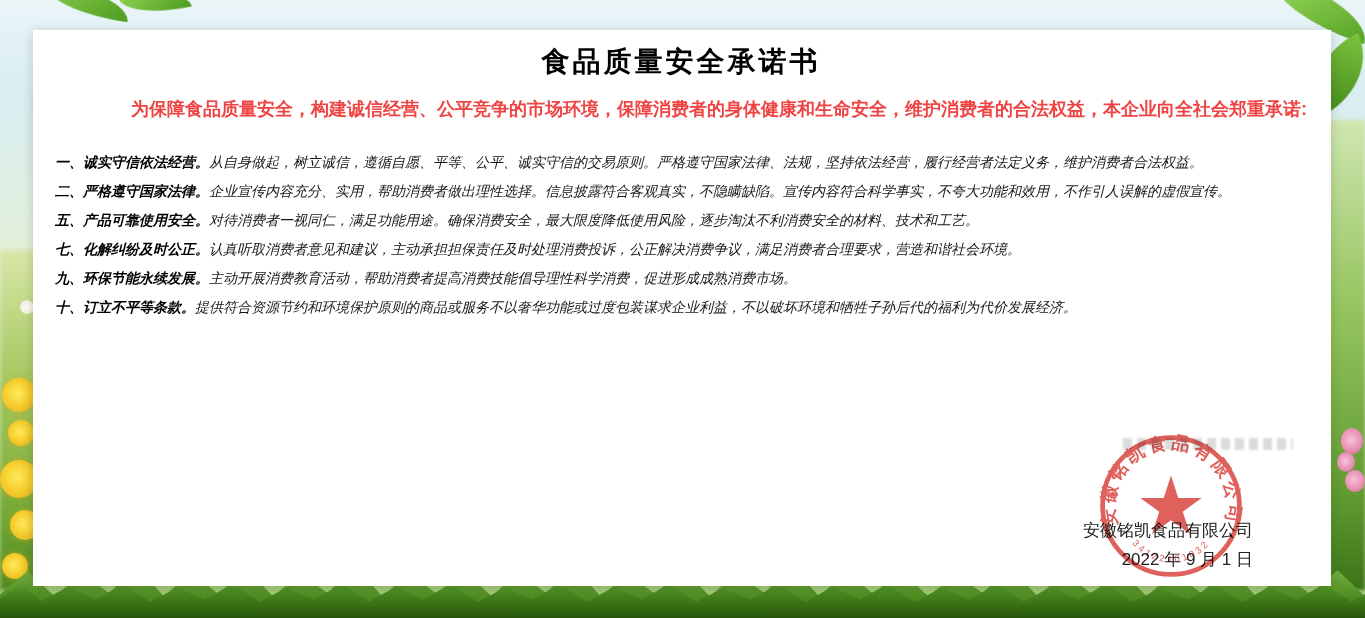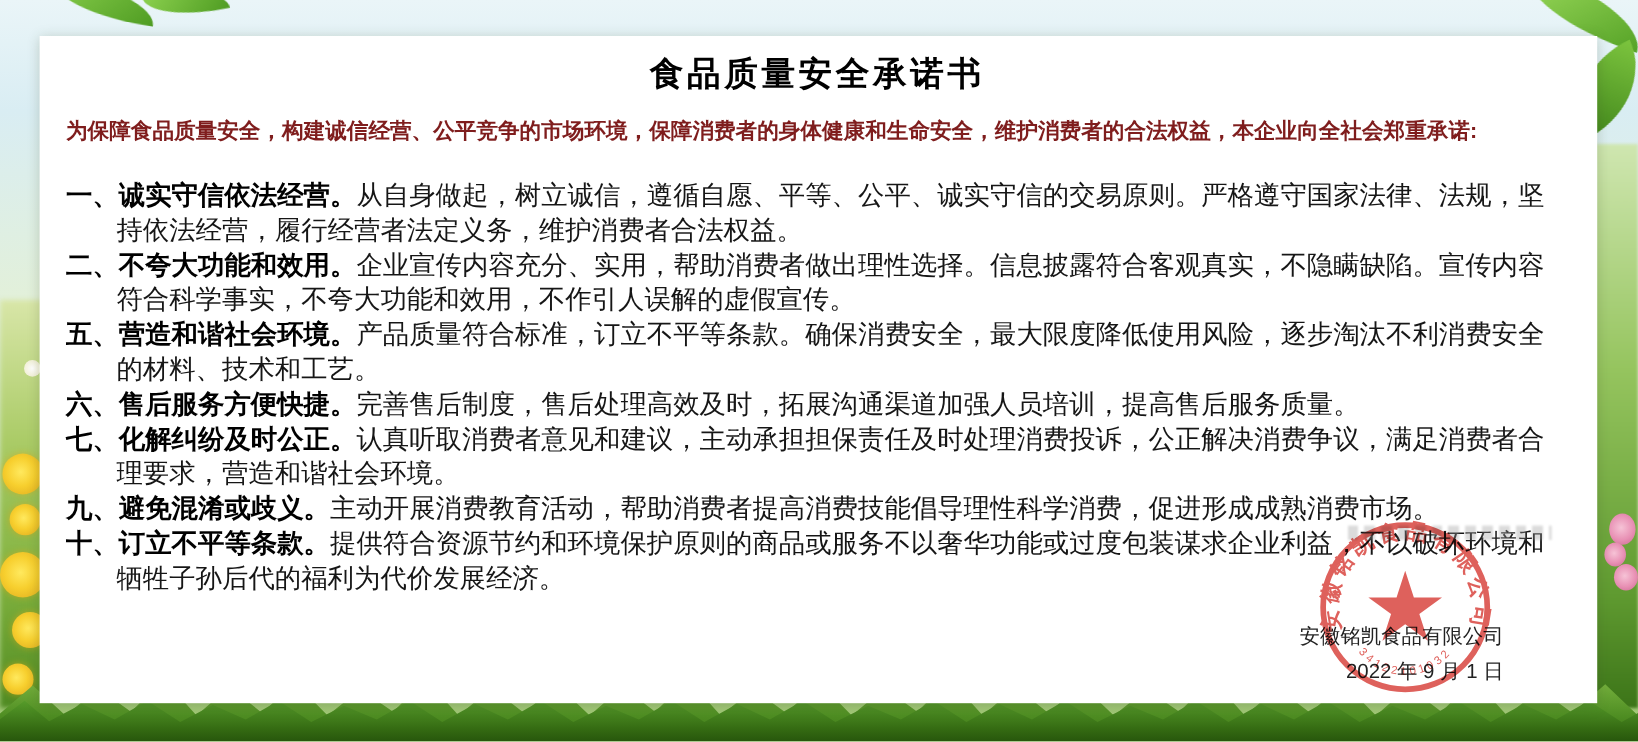--- a/index.html
+++ b/index.html
@@ -50,26 +50,26 @@
     position:absolute;left:33px;top:30px;width:1298px;height:556px;
     background:#ffffff;box-shadow:0 2px 10px rgba(60,80,40,.25);
     padding:17px;box-sizing:border-box;
   }
   .card-inner{position:absolute;left:22px;right:24px;top:12px;}
   .title{
     text-align:center;font-size:28px;font-weight:700;color:#000;
     letter-spacing:3px;line-height:36px;margin:2px 0 16px 0;
   }
   .intro{
-    font-size:18px;font-weight:700;color:#7f1d1d;line-height:26px;margin:0 0 26px 0;
+    font-size:18px;font-weight:700;color:#ef4444;line-height:26px;margin:0 0 26px 0;text-align:right;
   }
   .items{}
   .item{
-    font-size:22px;line-height:29px;color:#161616;
-    padding-left:42px;text-indent:-42px;
+    font-size:14px;line-height:29px;color:#161616;
+    padding-left:42px;text-indent:-42px;font-style:italic;
   }
   .item .num,.item .lead{font-weight:700;color:#000;}
   
   .signature{
     position:absolute;right:78px;top:486px;text-align:right;
     font-size:17px;line-height:29px;color:#222;z-index:2;
   }
   .stamp{
     position:absolute;left:1062px;top:400px;width:152px;height:152px;
     z-index:3;opacity:.85;mix-blend-mode:multiply;
@@ -101,25 +101,24 @@
 <div class="flower pink p3"></div>
 <div class="grass back"></div>
 <div class="grass front"></div>
 
 <div class="card">
   <div class="card-inner">
     <div class="title">食品质量安全承诺书</div>
     <p class="intro">为保障食品质量安全，构建诚信经营、公平竞争的市场环境，保障消费者的身体健康和生命安全，维护消费者的合法权益，本企业向全社会郑重承诺:</p>
     <div class="items">
       <div class="item"><span class="num">一、</span><span class="lead">诚实守信依法经营。</span><span class="body">从自身做起，树立诚信，遵循自愿、平等、公平、诚实守信的交易原则。严格遵守国家法律、法规，坚持依法经营，履行经营者法定义务，维护消费者合法权益。</span></div>
-      <div class="item"><span class="num">二、</span><span class="lead">不夸大功能和效用。</span><span class="body">企业宣传内容充分、实用，帮助消费者做出理性选择。信息披露符合客观真实，不隐瞒缺陷。宣传内容符合科学事实，不夸大功能和效用，不作引人误解的虚假宣传。</span></div>
-      <div class="item"><span class="num">五、</span><span class="lead">营造和谐社会环境。</span><span class="body">产品质量符合标准，订立不平等条款。确保消费安全，最大限度降低使用风险，逐步淘汰不利消费安全的材料、技术和工艺。</span></div>
-      <div class="item"><span class="num">六、</span><span class="lead">售后服务方便快捷。</span><span class="body">完善售后制度，售后处理高效及时，拓展沟通渠道加强人员培训，提高售后服务质量。</span></div>
+      <div class="item"><span class="num">二、</span><span class="lead">严格遵守国家法律。</span><span class="body">企业宣传内容充分、实用，帮助消费者做出理性选择。信息披露符合客观真实，不隐瞒缺陷。宣传内容符合科学事实，不夸大功能和效用，不作引人误解的虚假宣传。</span></div>
+      <div class="item"><span class="num">五、</span><span class="lead">产品可靠使用安全。</span><span class="body">对待消费者一视同仁，满足功能用途。确保消费安全，最大限度降低使用风险，逐步淘汰不利消费安全的材料、技术和工艺。</span></div>
       <div class="item"><span class="num">七、</span><span class="lead">化解纠纷及时公正。</span><span class="body">认真听取消费者意见和建议，主动承担担保责任及时处理消费投诉，公正解决消费争议，满足消费者合理要求，营造和谐社会环境。</span></div>
-      <div class="item"><span class="num">九、</span><span class="lead">避免混淆或歧义。</span><span class="body">主动开展消费教育活动，帮助消费者提高消费技能倡导理性科学消费，促进形成成熟消费市场。</span></div>
+      <div class="item"><span class="num">九、</span><span class="lead">环保节能永续发展。</span><span class="body">主动开展消费教育活动，帮助消费者提高消费技能倡导理性科学消费，促进形成成熟消费市场。</span></div>
       <div class="item"><span class="num">十、</span><span class="lead">订立不平等条款。</span><span class="body">提供符合资源节约和环境保护原则的商品或服务不以奢华功能或过度包装谋求企业利益，不以破坏环境和牺牲子孙后代的福利为代价发展经济。</span></div>
     </div>
   </div>
 
   <div class="residue"></div>
 
   <div class="signature">
     <div>安徽铭凯食品有限公司</div>
     <div>2022 年 9 月 1 日</div>
   </div>

